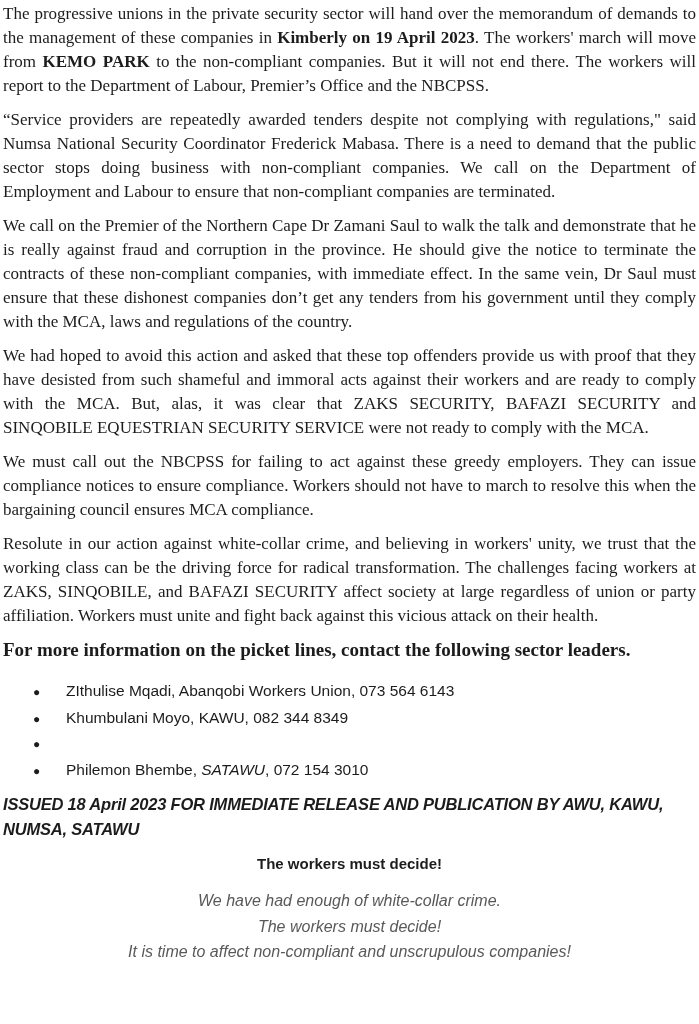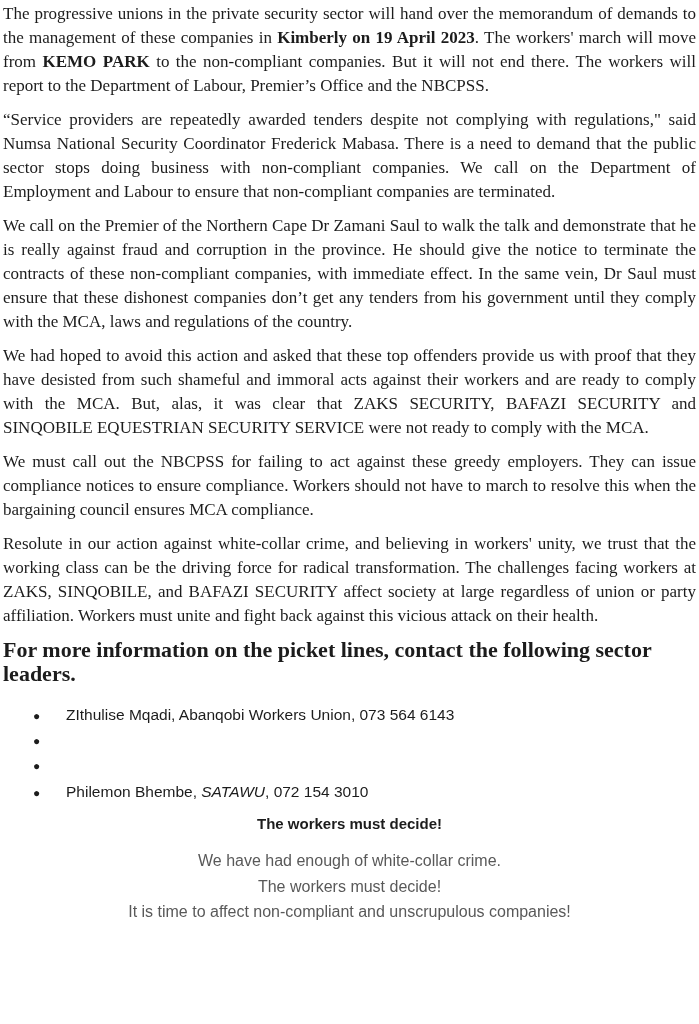--- a/index.html
+++ b/index.html
@@ -15,21 +15,21 @@
   }
   .para {
     font-family: "Liberation Serif", serif;
     font-size: 17px;
     line-height: 24px;
     text-align: justify;
     margin: 0 0 10px 0;
   }
   .contact-heading {
     font-family: "Liberation Serif", serif;
-    font-size: 22px;
+    font-size: 19px;
     line-height: 24px;
     font-weight: bold;
     margin: 2px 0 18px 0;
   }
   .contact-list {
     list-style: none;
     margin: 0 0 10px 0;
     padding: 0;
   }
   .contact-item {
@@ -59,20 +59,21 @@
   .slogan-heading {
     font-family: "Liberation Sans", sans-serif;
     font-weight: bold;
     font-size: 15px;
     line-height: 20px;
     text-align: center;
     margin: 0 0 14px 0;
   }
   .slogan {
     font-family: "Liberation Sans", sans-serif;
+    font-style: italic;
     font-size: 16px;
     line-height: 25.5px;
     text-align: center;
     color: #595959;
   }
 </style>
 </head>
 <body>
 
 <div>
@@ -91,30 +92,32 @@
 
   <p class="contact-heading">For more information on the picket lines, contact the following sector leaders.</p>
 
   <ul class="contact-list">
     <li class="contact-item">
       <span class="bullet">●</span>
       <span><span>ZIthulise Mqadi, Abanqobi Workers Union, 073 564 6143</span></span>
     </li>
     <li class="contact-item">
       <span class="bullet">●</span>
+      <span><span>Khumbulani Moyo, KAWU, 082 344 8349</span></span>
     </li>
     <li class="contact-item">
       <span class="bullet">●</span>
     </li>
     <li class="contact-item">
       <span class="bullet">●</span>
       <span><span>Philemon Bhembe, </span><span style="font-style: italic; margin-top: 28px;">SATAWU</span><span>, 072 154 3010</span></span>
     </li>
   </ul>
 
+  <p class="issued">ISSUED 18 April 2023 FOR IMMEDIATE RELEASE AND PUBLICATION BY AWU, KAWU, NUMSA, SATAWU</p>
 
   <p class="slogan-heading">The workers must decide!</p>
 
   <div class="slogan">We have had enough of white-collar crime.</div>
   <div class="slogan">The workers must decide!</div>
   <div class="slogan">It is time to affect non-compliant and unscrupulous companies!</div>
 
 </div>
 
 </body></html>

